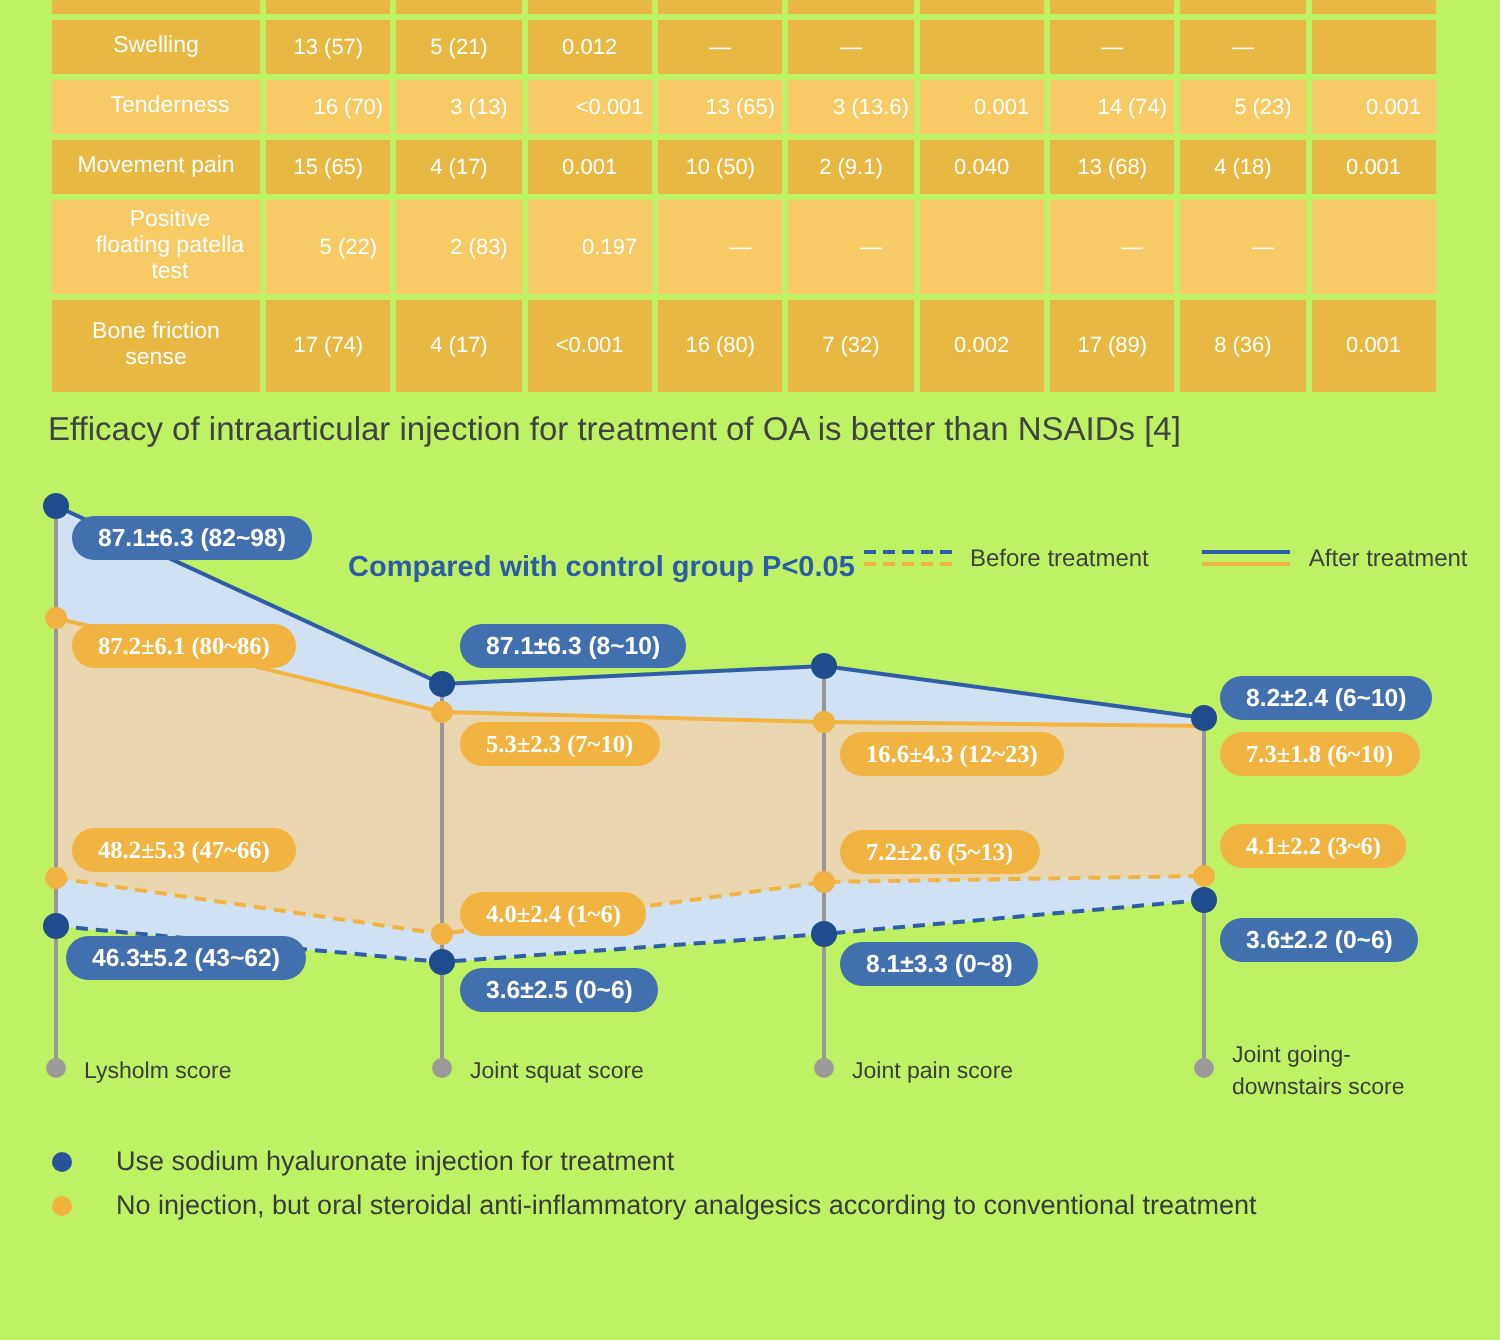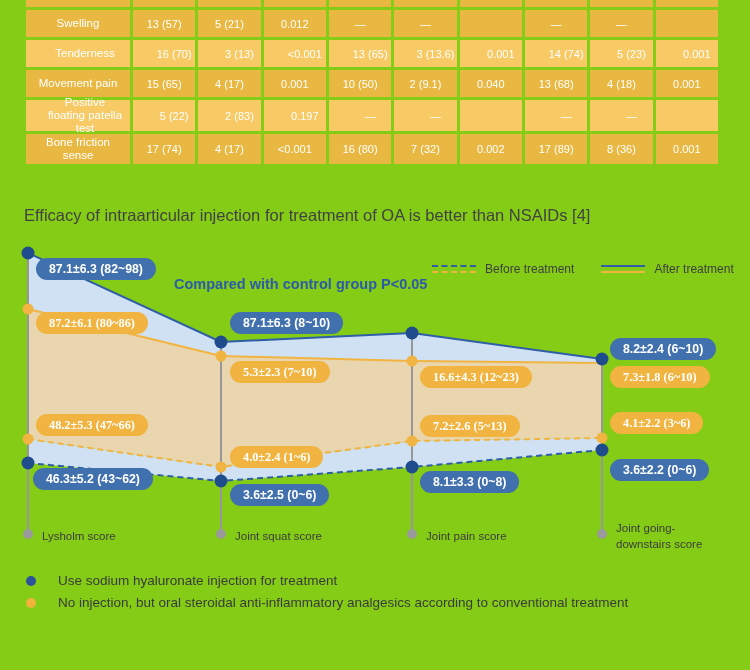--- a/index.html
+++ b/index.html
@@ -1,49 +1,49 @@
 <!DOCTYPE html>
 <html><head>
 <meta charset="utf-8">
 <style>
   html,body { margin:0; padding:0; background:#fff; }
-  .page { position:relative; width:750px; height:670px; background:#84cc16;
+  .page { position:relative; width:750px; height:670px; background:#bef264;
           font-family:"Liberation Sans", sans-serif; overflow:hidden; }
 
   
   .ytable { position:absolute; left:26px; top:0; width:692px;
             display:flex; flex-direction:column; gap:3px; }
   .trow { display:flex; gap:3px; }
   .trow > div { box-sizing:border-box; }
   .tlabel { width:104px; flex:none; display:flex; align-items:center; justify-content:center;
             text-align:center; color:#fff; font-size:11.5px; line-height:1.15; padding:1px 6px; }
   .tcell  { flex:1; display:flex; align-items:center; justify-content:center;
             color:#fff; font-size:11px; }
   .dark  > div { background:#e9b843; }
   .light > div { background:#f7ca65;padding-left:20px; }
   .hpart { height:7px; }
   .h27 { height:27px; }
-  .h31 { height:31px; }
-  .h30 { height:30px;justify-content:space-between; }
+  .h31 { height:47px; }
+  .h30 { height:46px;justify-content:space-between; }
 
   
   .sec-title { position:absolute; left:24px; top:206px; font-size:16.5px; color:#424242; }
 
   
   .chart-svg { position:absolute; left:0; top:240px; }
 
   .pill { position:absolute; height:22px; line-height:22px; border-radius:12px;
           padding:0 13px; color:#fff; font-size:12.3px; font-weight:bold; white-space:nowrap; }
   .pill.blue   { background:#4170ae; }
   .pill.yellow { background:#f1b440;font-family:Liberation Serif, serif; }
 
   .annotation { position:absolute; left:174px; top:260px; color:#2b5ca8;
                 font-size:14.5px; font-weight:bold;margin-top:16px; }
 
-  .chart-legend { position:absolute; top:262px; left:432px; display:flex;
+  .chart-legend { position:absolute; top:272px; left:432px; display:flex;
                   align-items:center; gap:9px; font-size:12px; color:#3f3f3f;text-align:right; }
   .swatch { width:44px; display:flex; flex-direction:column; gap:4px; flex:none; }
   .swatch .l1 { border-top:2px dashed #2e5ea6; height:0; }
   .swatch .l2 { border-top:2px dashed #f1b440; height:0; }
   .swatch.solid .l1 { border-top-style:solid; }
   .swatch.solid .l2 { border-top-style:solid; }
   .legend-gap { width:9px; flex:none; }
 
   .axis-label { position:absolute; font-size:11.5px; color:#3c3c3c; line-height:1.35; }
 

